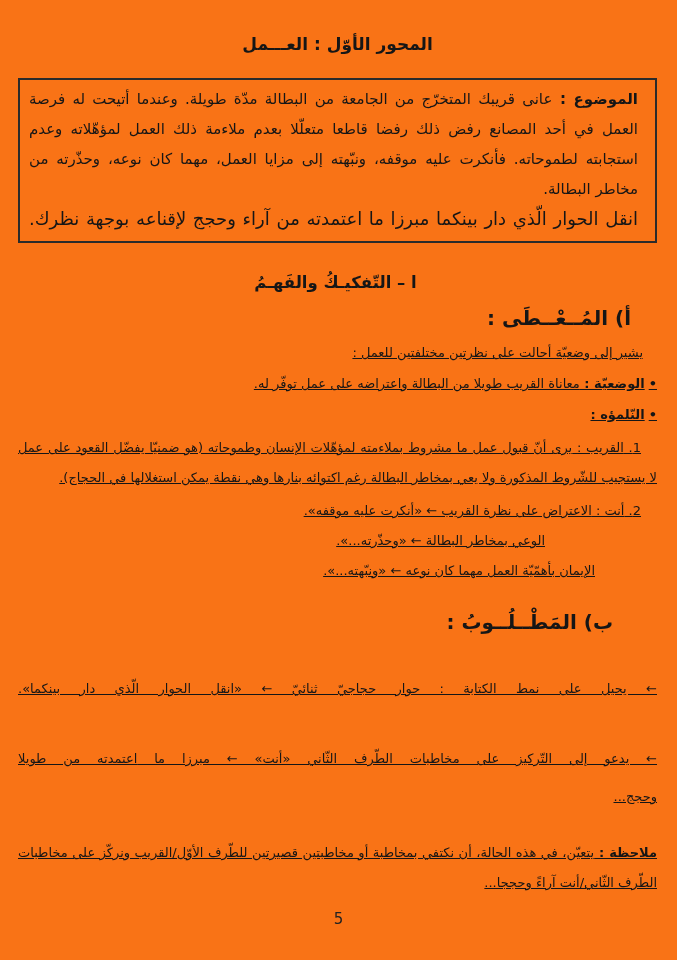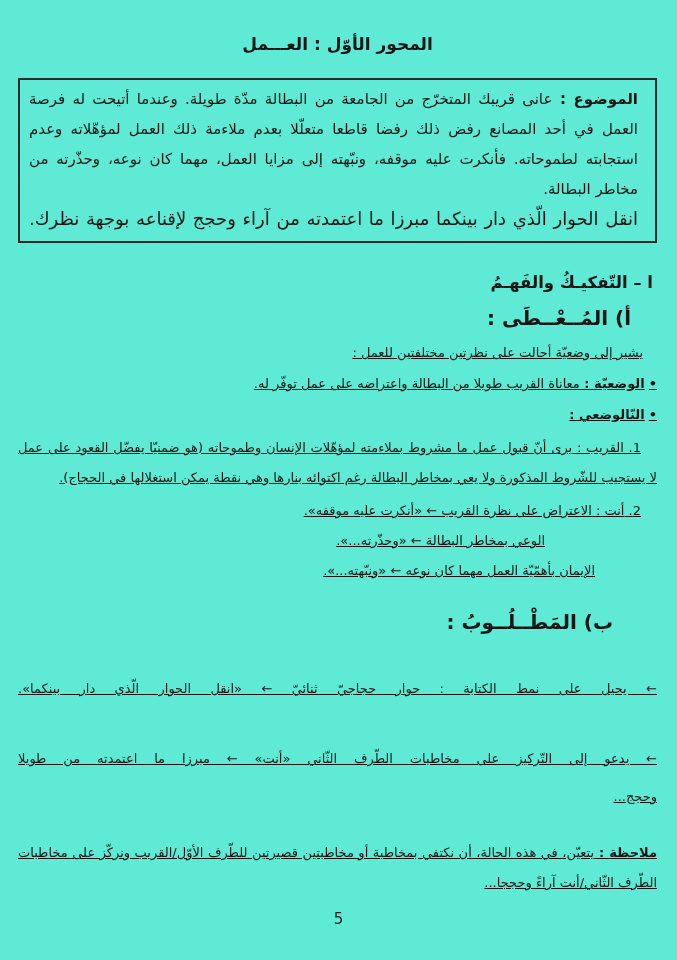--- a/index.html
+++ b/index.html
@@ -4,21 +4,21 @@
 <style>
   html, body {
     margin: 0;
     padding: 0;
     background: #d9d9d9;
   }
   .page {
     width: 677px;
     height: 960px;
     margin: 0 auto;
-    background: #5eead4;
+    background: #f97316;
     position: relative;
     overflow: hidden;
     direction: rtl;
     font-family: "DejaVu Sans", sans-serif;
     color: #161616;
     box-sizing: border-box;
   }
   .inner {
     padding: 30px 20px 0 18px;
   }
@@ -45,20 +45,21 @@
     line-height: 30px;
     margin: 0;
     text-align: justify;
     text-align-last: justify;
   }
   .bold { font-weight: 700; }
   .sec-heading {
     font-size: 16.5px;
     font-weight: 700;
     margin: 30px 4px 14px 0;
+    text-align: center;
   }
   .part-heading {
     font-size: 20px;
     font-weight: 700;
     margin: 0 26px 8px 0;
   }
   .part-heading.b {
     margin: 24px 44px 10px 0;
   }
   .line {
@@ -112,21 +113,21 @@
     </div>
 
     <div class="sec-heading">ا – التّفكيـكُ والفَهـمُ</div>
 
     <div class="part-heading">أ) المُــعْــطَى :</div>
 
     <p class="line intro-line">يشير إلى وضعيّة أحالت على نظرتين مختلفتين للعمل :</p>
 
     <p class="line bullet-line"><span class="bullet-glyph">•</span><span class="bold">الوضعيّة : </span><span>معاناة القريب طويلا من البطالة واعتراضه على عمل توفّر له.</span></p>
 
-    <p class="line bullet-line"><span class="bullet-glyph">•</span><span class="bold">النّالوضعي :</span></p>
+    <p class="line bullet-line"><span class="bullet-glyph">•</span><span class="bold">النّلمؤه :</span></p>
 
     <p class="line item-par"><span>1. </span><span>القريب : </span><span>يرى أنّ قبول عمل ما مشروط بملاءمته لمؤهّلات الإنسان وطموحاته (هو ضمنيّا يفضّل القعود على عمل لا يستجيب للشّروط المذكورة ولا يعي بمخاطر البطالة رغم اكتوائه بنارها وهي نقطة يمكن استغلالها في الحجاج).</span></p>
 
     <p class="line item-par"><span>2. </span><span>أنت : </span><span>الاعتراض على نظرة القريب ← «أنكرت عليه موقفه».</span></p>
 
     <p class="line sub-line-2">الوعي بمخاطر البطالة ← «وحذّرته...».</p>
     <p class="line sub-line-1">الإيمان بأهمّيّة العمل مهما كان نوعه ← «ونبّهته...».</p>
 
     <div class="part-heading b">ب) المَطْــلُــوبُ :</div>
 

